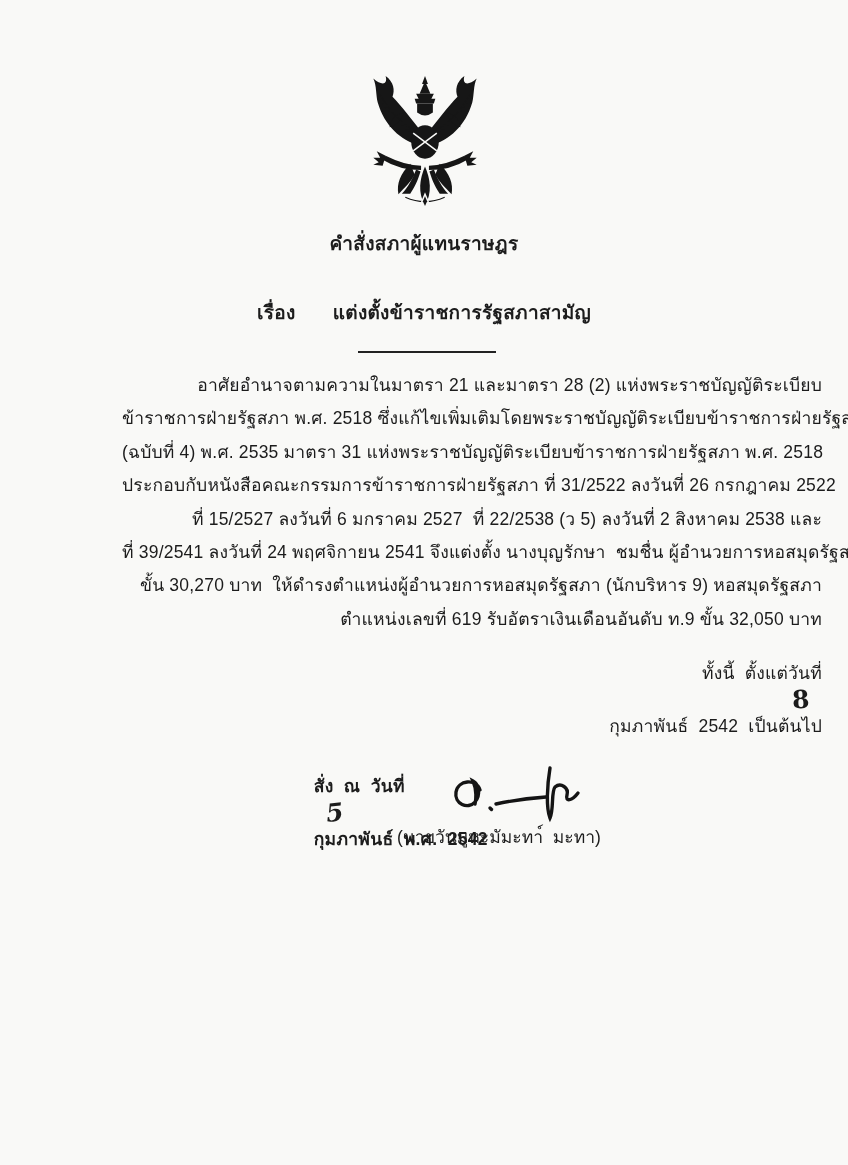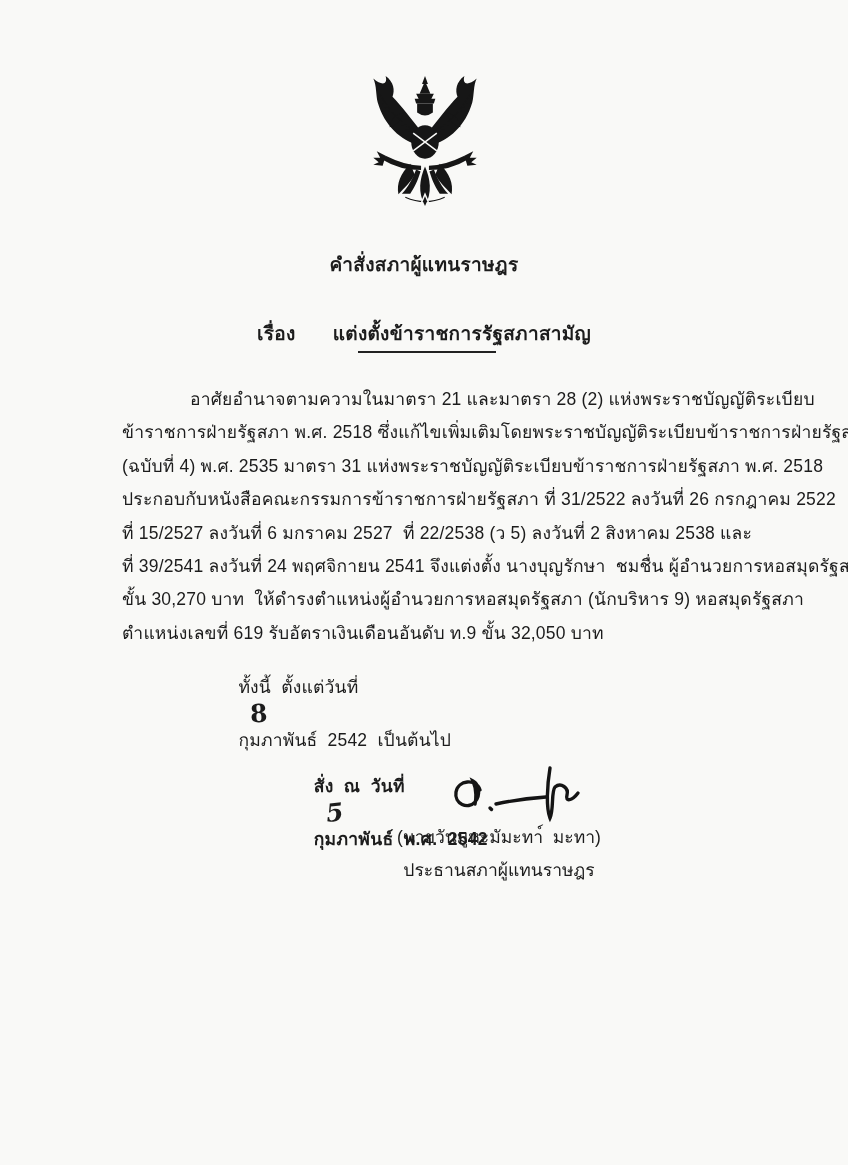--- a/index.html
+++ b/index.html
@@ -8,29 +8,29 @@
     background:#f9f9f7;
     font-family:"Liberation Sans", sans-serif;
     color:#1c1c1c;
     position:relative;
     overflow:hidden;
   }
   .page { position:absolute; inset:0; }
 
   .emblem { position:absolute; left:361px; top:72px; width:128px; height:140px; }
 
-  .title-line { position:absolute; left:0; width:848px; text-align:center; letter-spacing:.3px;margin-top:21px; }
+  .title-line { position:absolute; left:0; width:848px; text-align:center; letter-spacing:.3px; }
   .org-title   { top:228px; font-size:19px; font-weight:600; }
   .number-line { top:261px; font-size:19px; font-weight:600; }
   .subject-line{ top:297px; font-size:19px; font-weight:600; }
   .subject-gap { display:inline-block; width:26px; }
 
   .divider { position:absolute; top:351px; left:358px; width:138px; height:0; border-top:2px solid #222; }
 
-  .body-block { position:absolute; left:122px; top:385px; width:700px; font-size:17.5px; }
+  .body-block { position:absolute; left:122px; top:371px; width:700px; font-size:17.5px;text-align:right; }
   .body-line { height:33.4px; white-space:pre; letter-spacing:.2px; }
   .indent1 { padding-left:68px; }
   .indent2 { padding-left:86px; }
 
   .hw {
     display:inline-block;
     font-family:"DejaVu Serif", serif;
     font-weight:bold;
     font-size:25px;
     line-height:1;
@@ -135,15 +135,14 @@
   <svg class="signature" viewBox="0 0 152 66" xmlns="http://www.w3.org/2000/svg">
     <g stroke="#141414" fill="none" stroke-width="3.4" stroke-linecap="round">
       <path d="M34 26 C30 14 12 16 10 28 C8 40 22 46 29 38 C35 31 33 20 27 17 C31 26 30 36 29 40"></path>
       <path d="M44 44 l1.5 1.5"></path>
       <path d="M50 40 C68 36 86 34 100 33"></path>
       <path d="M104 4 C101 22 100 44 104 54 C108 45 105 28 109 23 C115 18 123 24 121 31 C119 38 126 37 132 29"></path>
     </g>
   </svg>
 
   <div class="signer-name">(นายวันมูหะมัมะทา์  มะทา)</div>
-  <div class="signer-title">ประธานสภาผู้แทนราษฎร</div>
 
 </div>
 
 </body></html>

